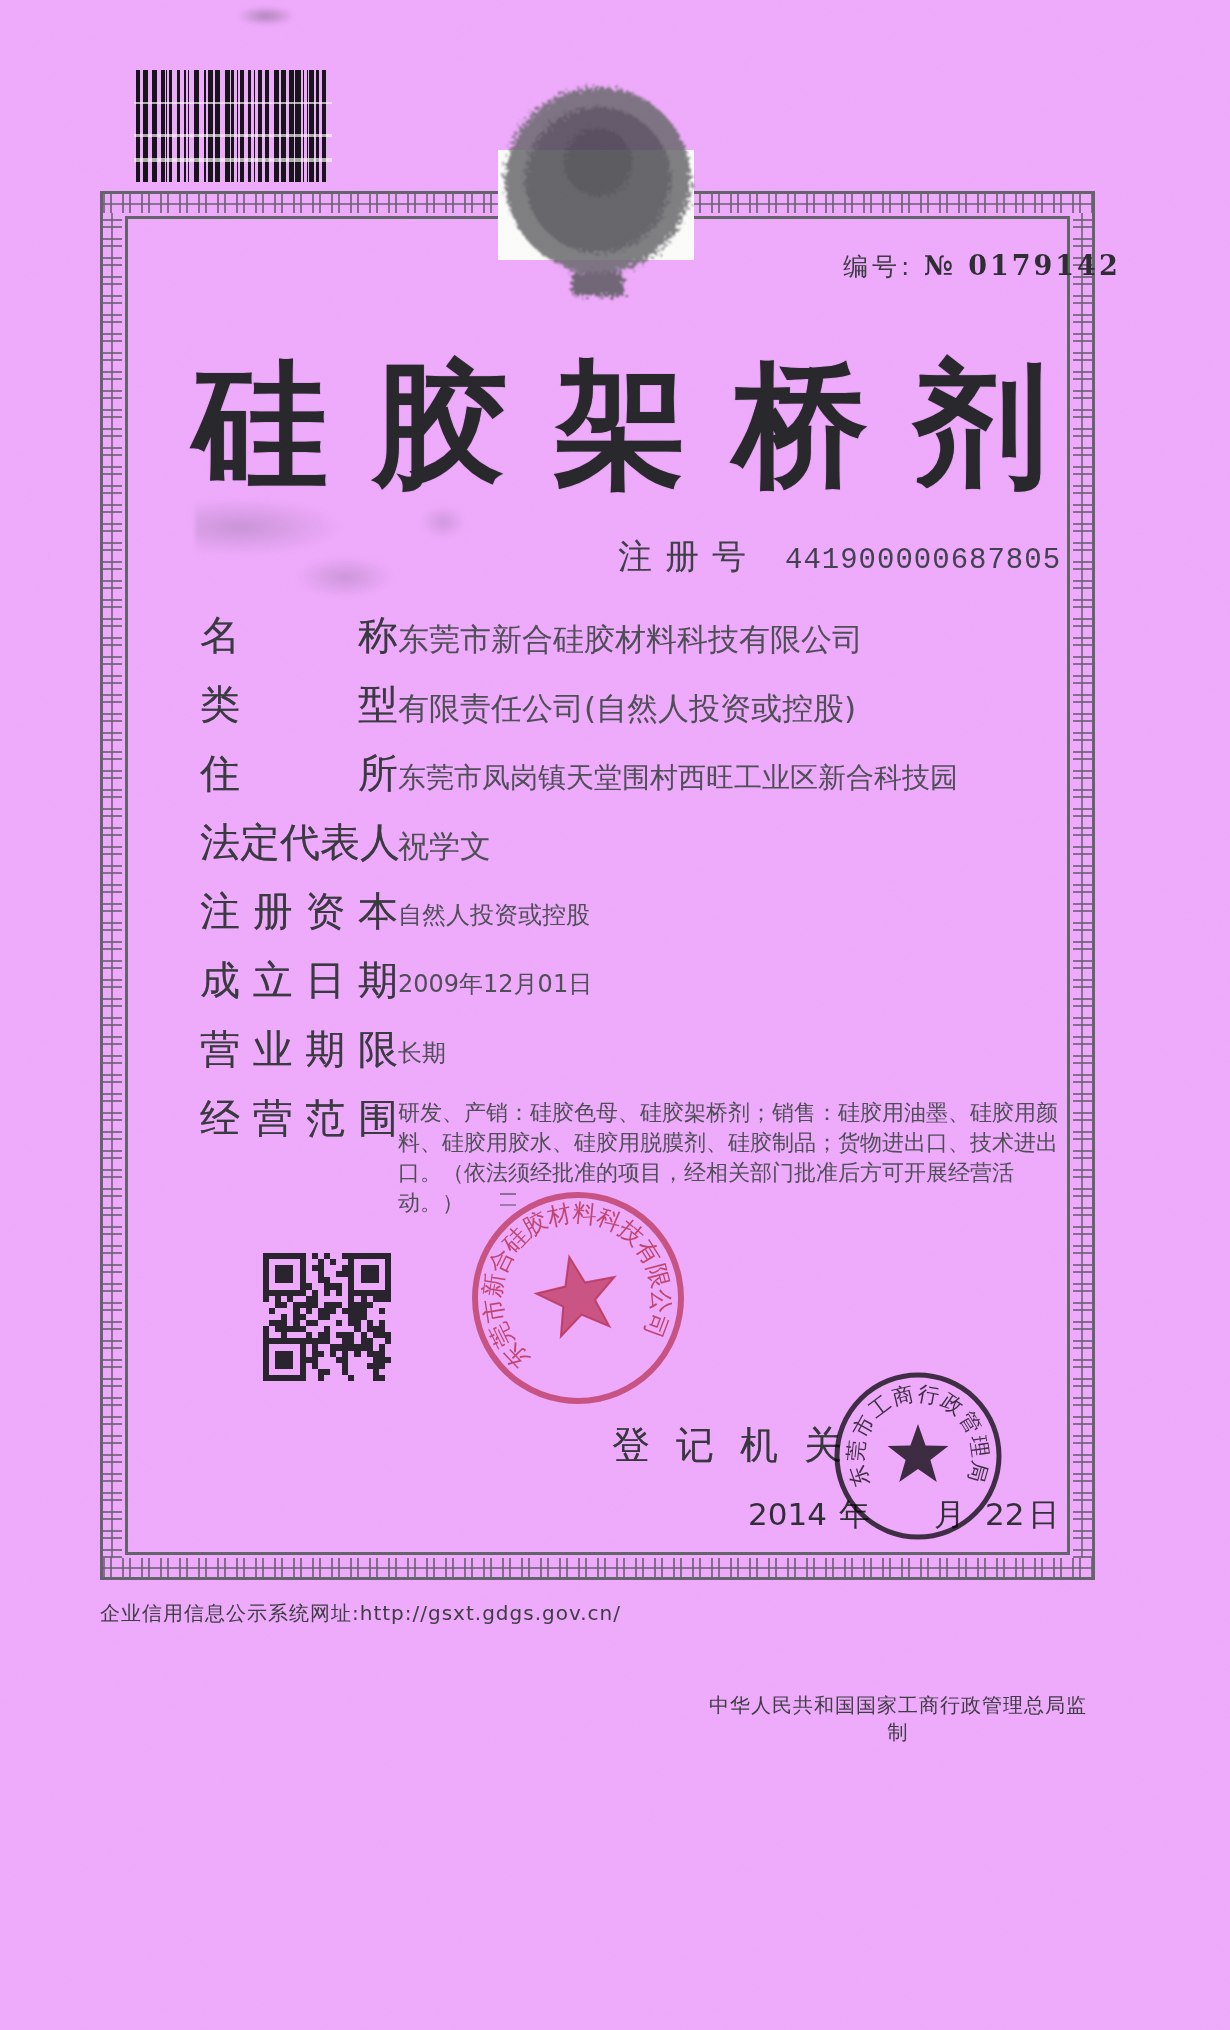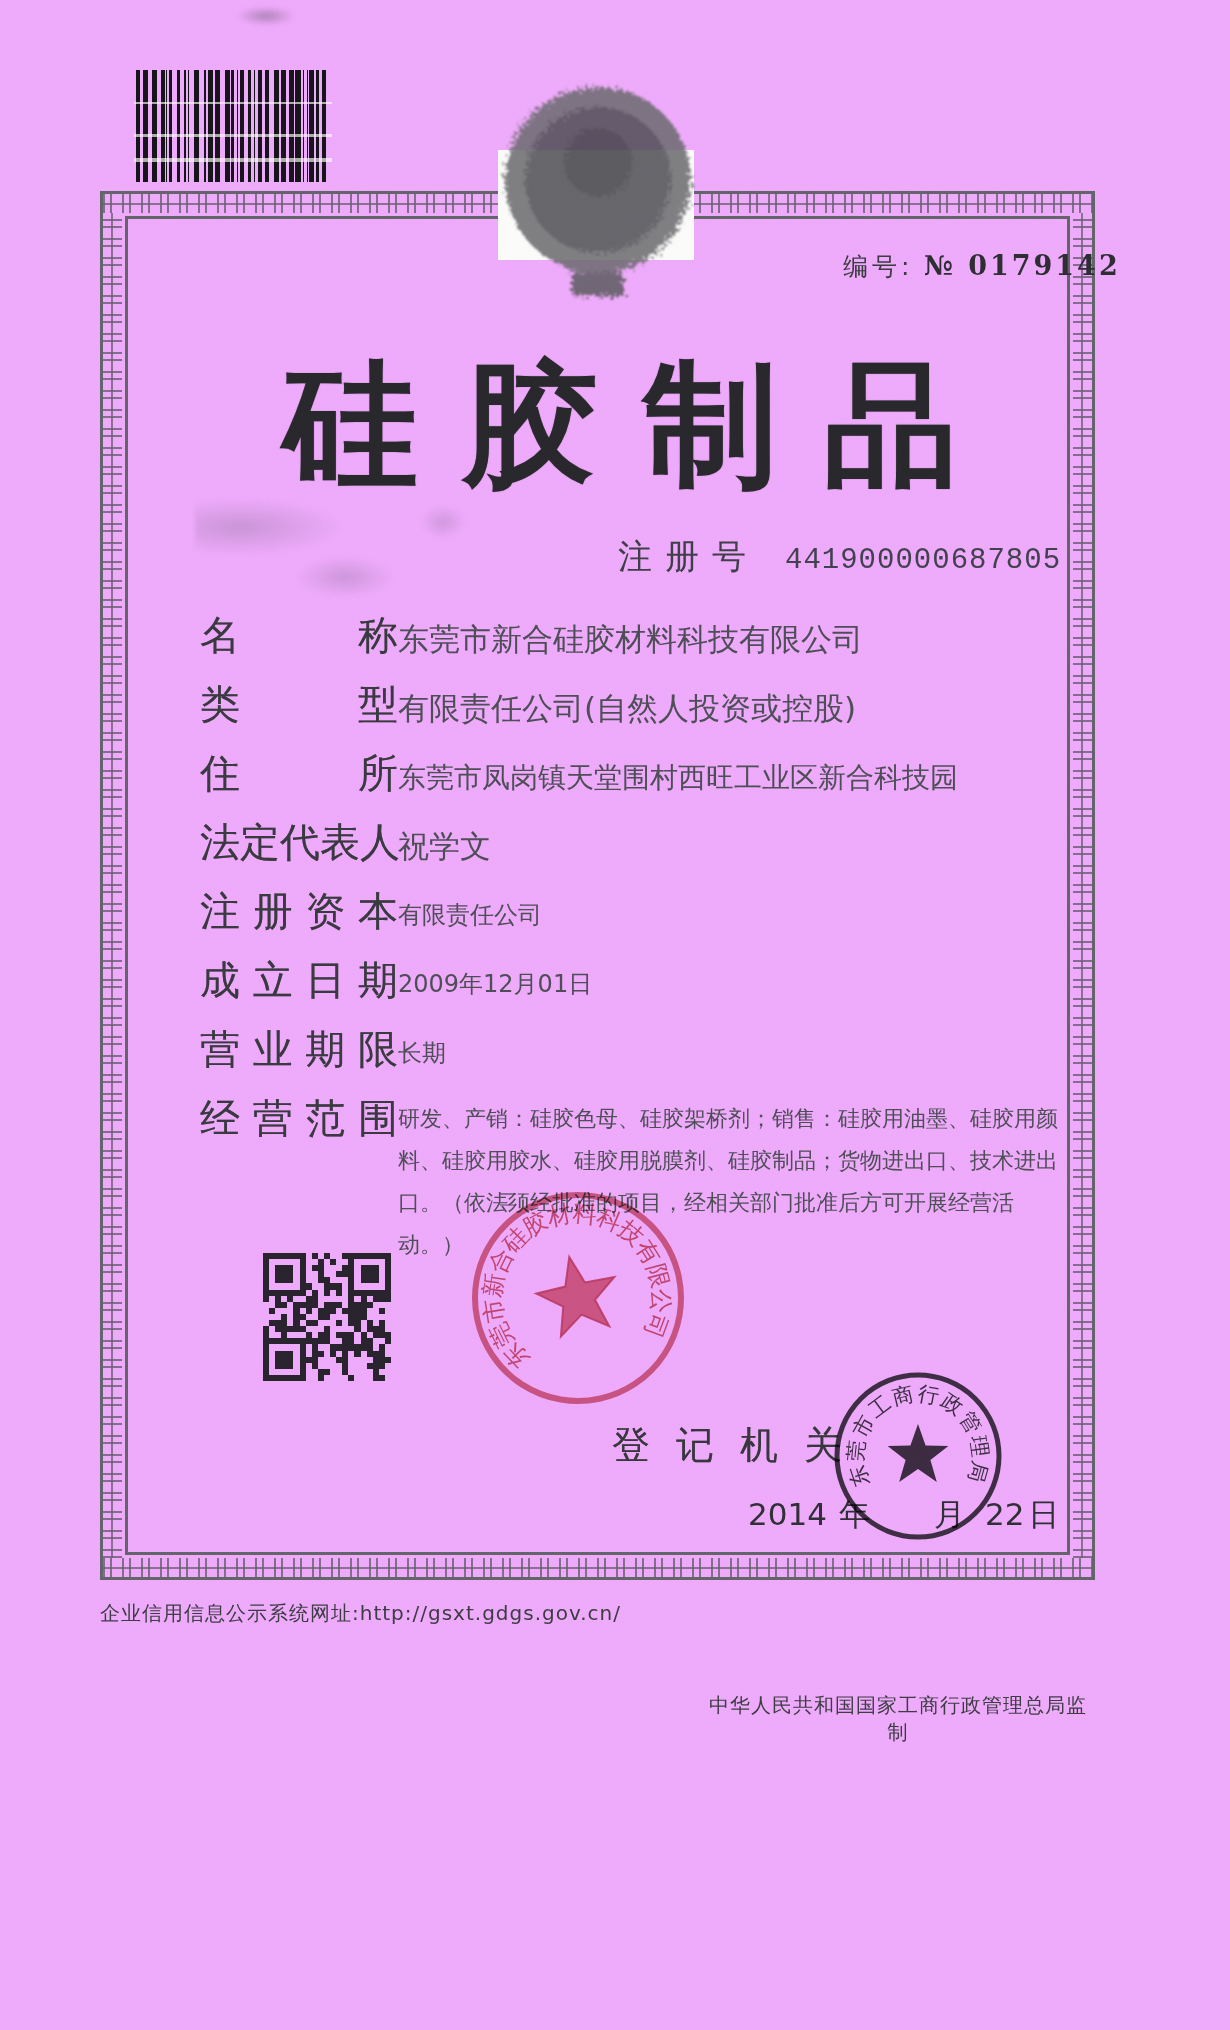--- a/index.html
+++ b/index.html
@@ -53,21 +53,21 @@
   
   .fields{left:200px;top:612px;width:870px;display:flex;flex-direction:column;}
   .field-row{display:flex;align-items:flex-start;height:69px;}
   .field-row.f7{height:auto;}
   .field-label{width:198px;flex-shrink:0;display:flex;justify-content:space-between;
     font-size:40px;line-height:46px;color:#38383f;text-shadow:0 0 .6px rgba(50,50,55,.5);}
   .field-value{color:#4d4d56;white-space:nowrap;}
   .f0 .field-value,.f1 .field-value,.f3 .field-value{font-size:31px;padding-top:7px;}
   .f2 .field-value{font-size:28px;padding-top:9px;}
   .f4 .field-value,.f5 .field-value,.f6 .field-value{font-size:24px;padding-top:11px;}
-  .f7 .field-value{font-size:22px;line-height:42px;white-space:normal;width:668px;padding-top:3px;}
+  .f7 .field-value{font-size:22px;line-height:30px;white-space:normal;width:668px;padding-top:3px;}
 
   
   .qr{left:263px;top:1253px;width:128px;height:128px;}
   .red-seal{left:460px;top:1180px;width:236px;height:236px;
     transform:rotate(-12deg);opacity:.9;mix-blend-mode:multiply;}
   .registry{left:612px;top:1420px;font-size:38px;letter-spacing:26px;
     color:#36363c;white-space:nowrap;text-shadow:0 0 .6px rgba(50,50,55,.5);}
   .dateline{left:748px;top:1494px;font-size:31px;color:#2e2e34;white-space:nowrap;}
   .dateline .u-year{margin-left:12px;}
   .dateline .u-month{margin-left:64px;}
@@ -157,21 +157,21 @@
       <circle cx="106" cy="104" r="73" fill="#4e4e52"></circle>
       <circle cx="106" cy="86" r="34" fill="#3f3f44"></circle>
       <rect x="80" y="196" width="52" height="24" fill="#5a5a5e"></rect>
     </g>
   </svg>
 
   <div class="abs serial">
     <span class="serial-label">编号:</span><span class="serial-number">№ 0179142</span>
   </div>
 
-  <div class="abs title">硅胶制品</div>
+  <div class="abs title">硅胶架桥剂</div>
 
   <div class="abs regline">
     <span class="regno-label">注册号</span><span class="regno-value">441900000687805</span>
   </div>
 
   <div class="abs fields">
       <div class="field-row f0">
         <div class="field-label">
           <span>名</span>
           <span>称</span>
@@ -202,21 +202,21 @@
         </div>
         <div class="field-value">祝学文</div>
       </div>
       <div class="field-row f4">
         <div class="field-label">
           <span>注</span>
           <span>册</span>
           <span>资</span>
           <span>本</span>
         </div>
-        <div class="field-value">有限责任公司</div>
+        <div class="field-value">自然人投资或控股</div>
       </div>
       <div class="field-row f5">
         <div class="field-label">
           <span>成</span>
           <span>立</span>
           <span>日</span>
           <span>期</span>
         </div>
         <div class="field-value">2009年12月01日</div>
       </div>

